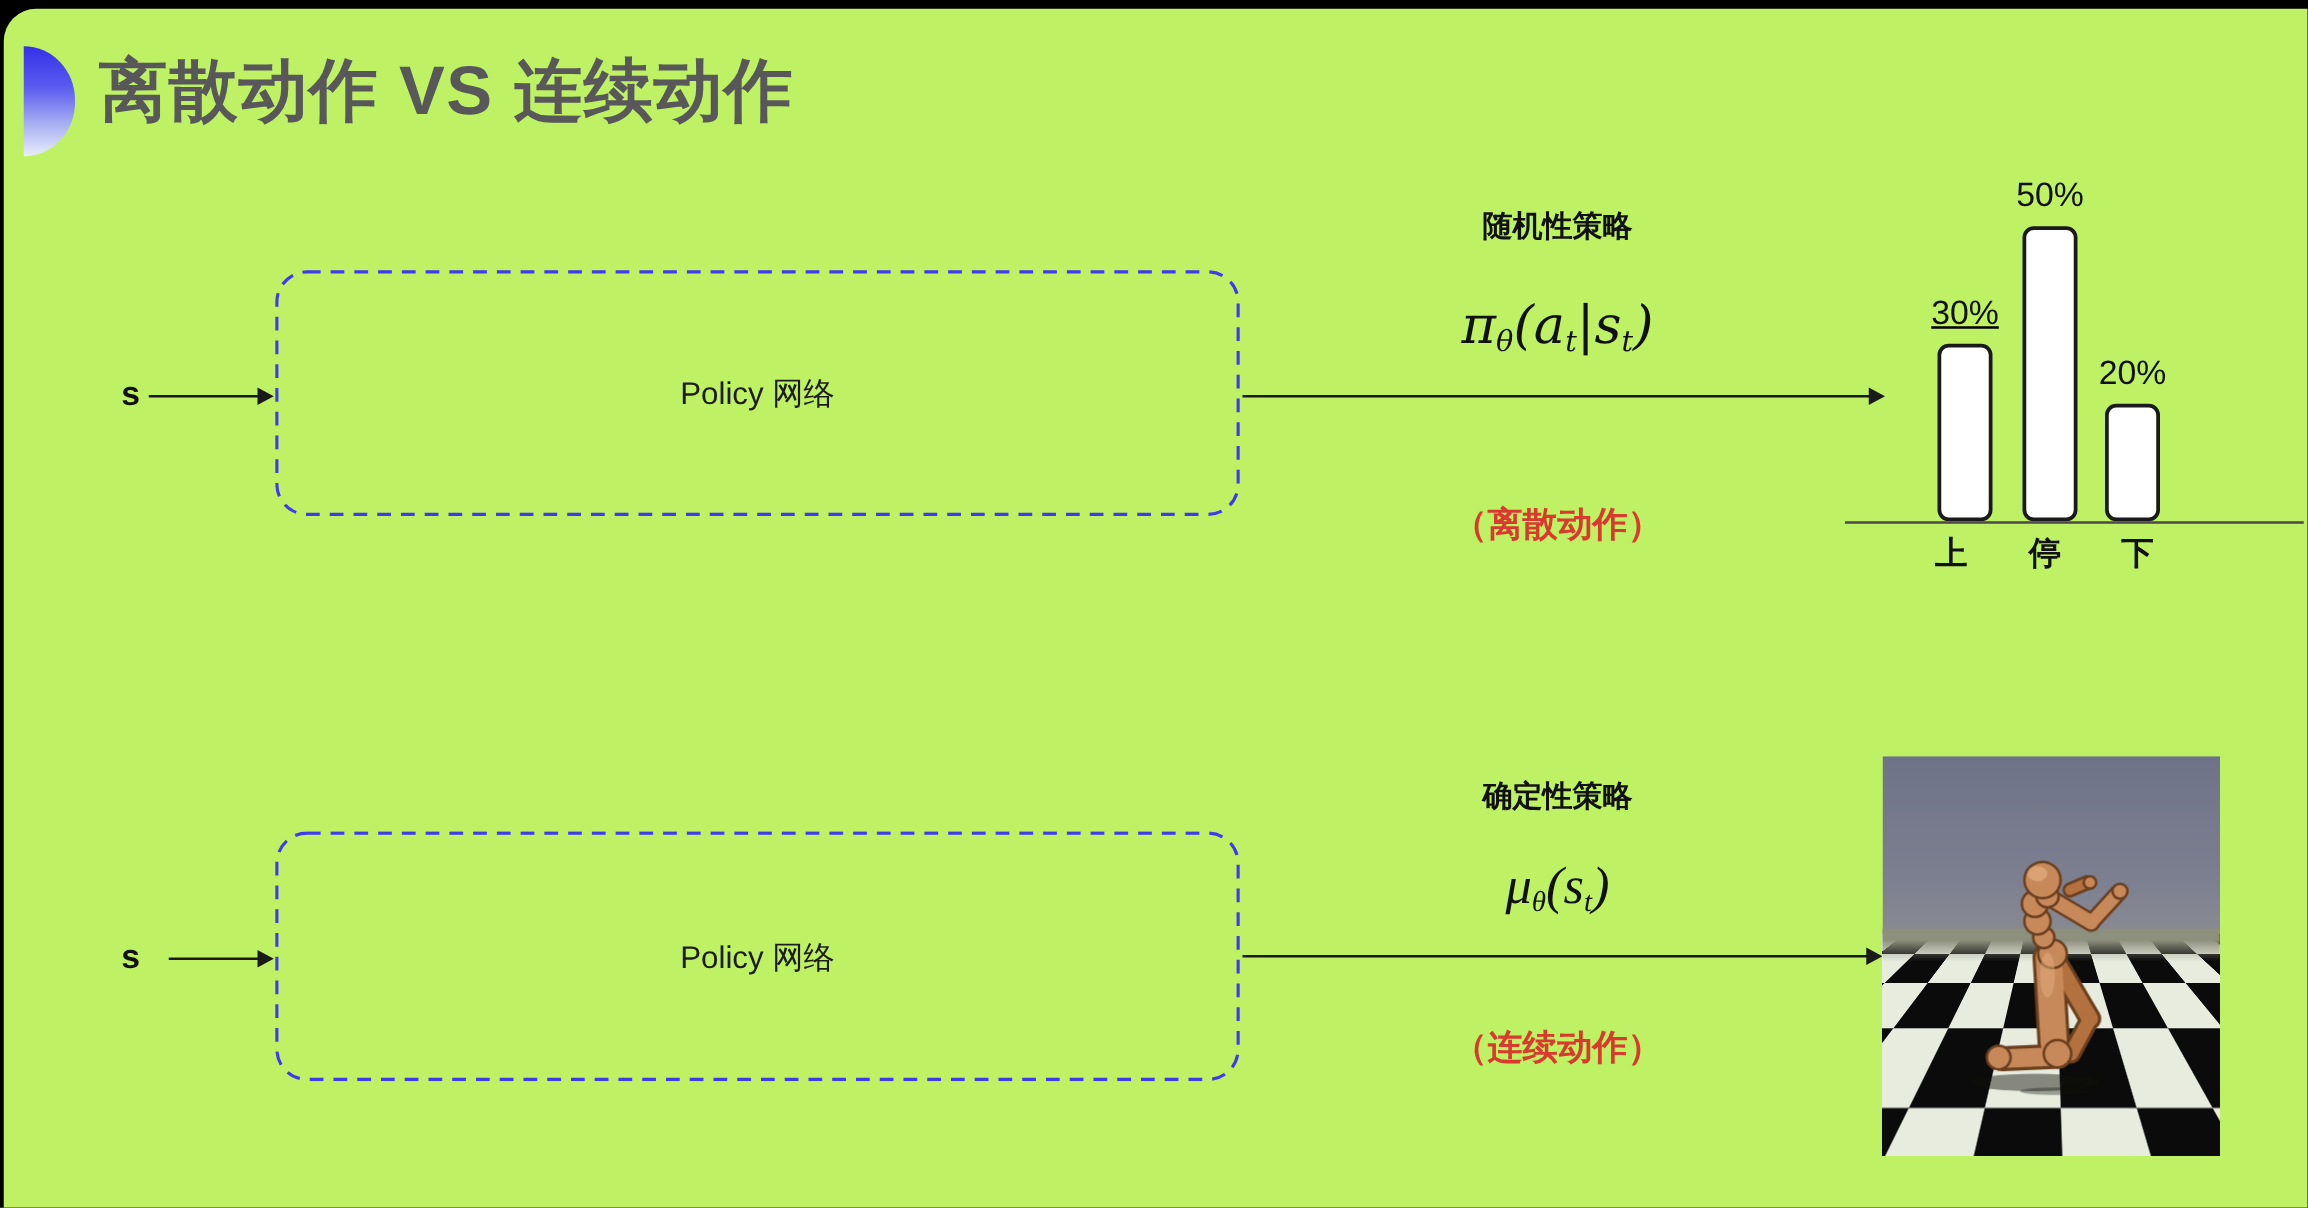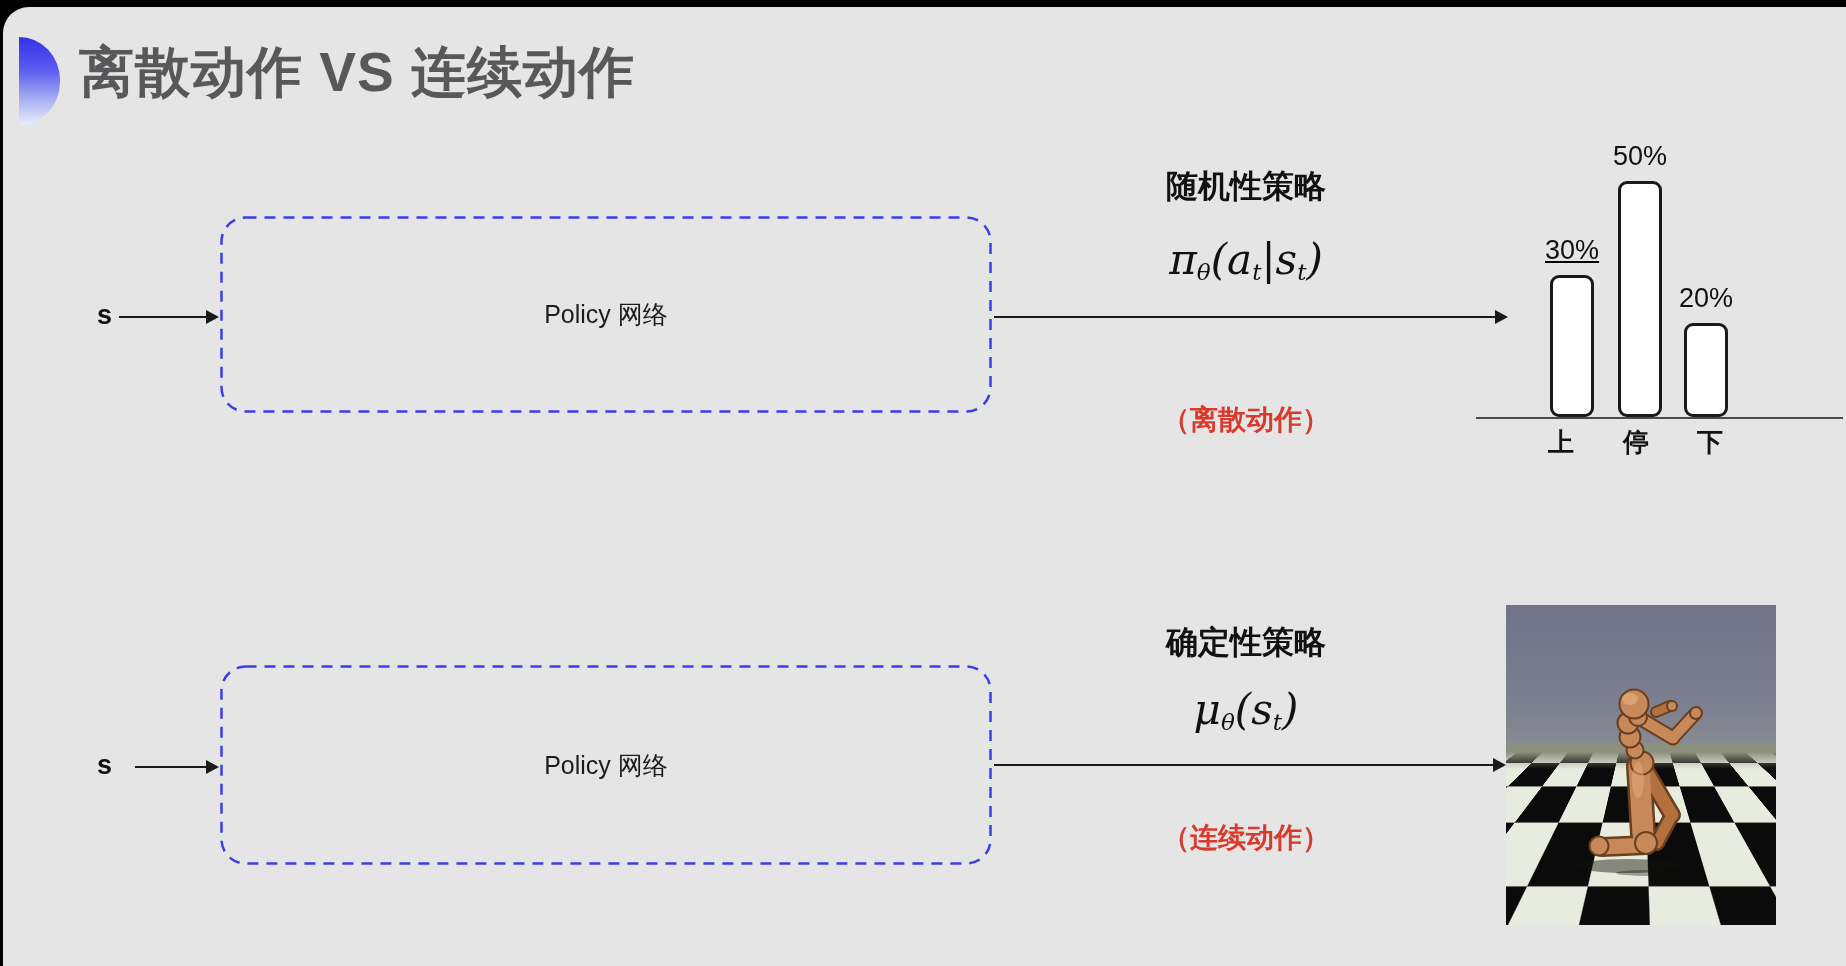--- a/index.html
+++ b/index.html
@@ -1,37 +1,37 @@
 <!DOCTYPE html>
 <html><head>
 <meta charset="utf-8">
 <style>
   html,body{margin:0;padding:0;background:#000;width:1846px;height:966px;overflow:hidden;
     font-family:"Liberation Sans","DejaVu Sans",sans-serif;}
-  .slide{position:absolute;left:3px;top:7px;right:0;bottom:0;background:#e5e5e5;
+  .slide{position:absolute;left:3px;top:7px;right:0;bottom:0;background:#bef264;
     border-top-left-radius:26px;}
 
   
   .title-leaf{position:absolute;left:16px;top:30px;width:41px;height:88px;
     border-radius:0 44px 44px 0 / 0 46px 46px 0;
     background:linear-gradient(180deg,#3232e8 0%,#5c5cf0 38%,#aab3f2 72%,#e9edfd 100%);}
   .page-title{position:absolute;left:76px;top:34px;font-size:55px;line-height:62px;
     color:#58585b;font-weight:600;letter-spacing:1px;}
 
   
   .s-label{position:absolute;font-size:27px;font-weight:600;color:#111;}
   .arrow{position:absolute;height:2px;background:#1a1a1a;}
   .arrow::after{content:"";position:absolute;right:-12px;top:-6px;width:0;height:0;
     border-left:13px solid #1a1a1a;border-top:7px solid transparent;border-bottom:7px solid transparent;}
   .policy-box{position:absolute;display:flex;align-items:center;justify-content:center;}
   .policy-box svg{position:absolute;left:0;top:0;}
   .policy-box .box-label{position:relative;font-size:25px;color:#1c1c1c;}
 
   .policy-title{position:absolute;left:1058px;width:370px;text-align:center;
-    font-size:32px;font-weight:600;color:#111;}
+    font-size:24px;font-weight:600;color:#111;}
   .math{position:absolute;left:1058px;width:370px;text-align:center;
     font-family:"DejaVu Serif","Liberation Serif",serif;font-style:italic;
     font-size:42px;color:#111;}
   .math sub{font-size:0.55em;font-style:italic;vertical-align:-0.28em;}
   .action-type{position:absolute;left:1058px;width:370px;text-align:center;
     font-size:28px;font-weight:600;color:#d93a2e;}
 
   
   .chart{position:absolute;left:1473px;top:100px;width:373px;height:366px;}
   .chart .axis-line{position:absolute;left:0;top:310px;width:367px;height:2px;background:#4a4a4a;}
@@ -106,21 +106,21 @@
   <div class="policy-box" style="left:217px;top:658px;width:772px;height:200px;">
     <svg width="772" height="200">
       <rect x="1.5" y="1.5" width="769" height="197" rx="24" fill="none" stroke="#3c3cee" stroke-width="2.5" stroke-dasharray="11 8"></rect>
     </svg>
     <span class="box-label">Policy 网络</span>
   </div>
 
   <div class="arrow" style="left:991px;top:757px;width:500px;"></div>
 
   <div class="policy-title" style="top:614px;">确定性策略</div>
-  <div class="math" style="top:678px;">
+  <div class="math" style="top:678px;font-family:Liberation Serif, serif;">
     <span>μ</span><sub>θ</sub><span>(s</span><sub>t</sub><span>)</span>
   </div>
   <div class="action-type" style="top:812px;">（连续动作）</div>
 
   <div class="robot-img">
     <div class="sky"></div>
     <div class="floor"></div>
     <div class="horizon"></div>
     <div class="glow"></div>
     <svg class="humanoid" width="270" height="320" viewBox="0 0 270 320">

